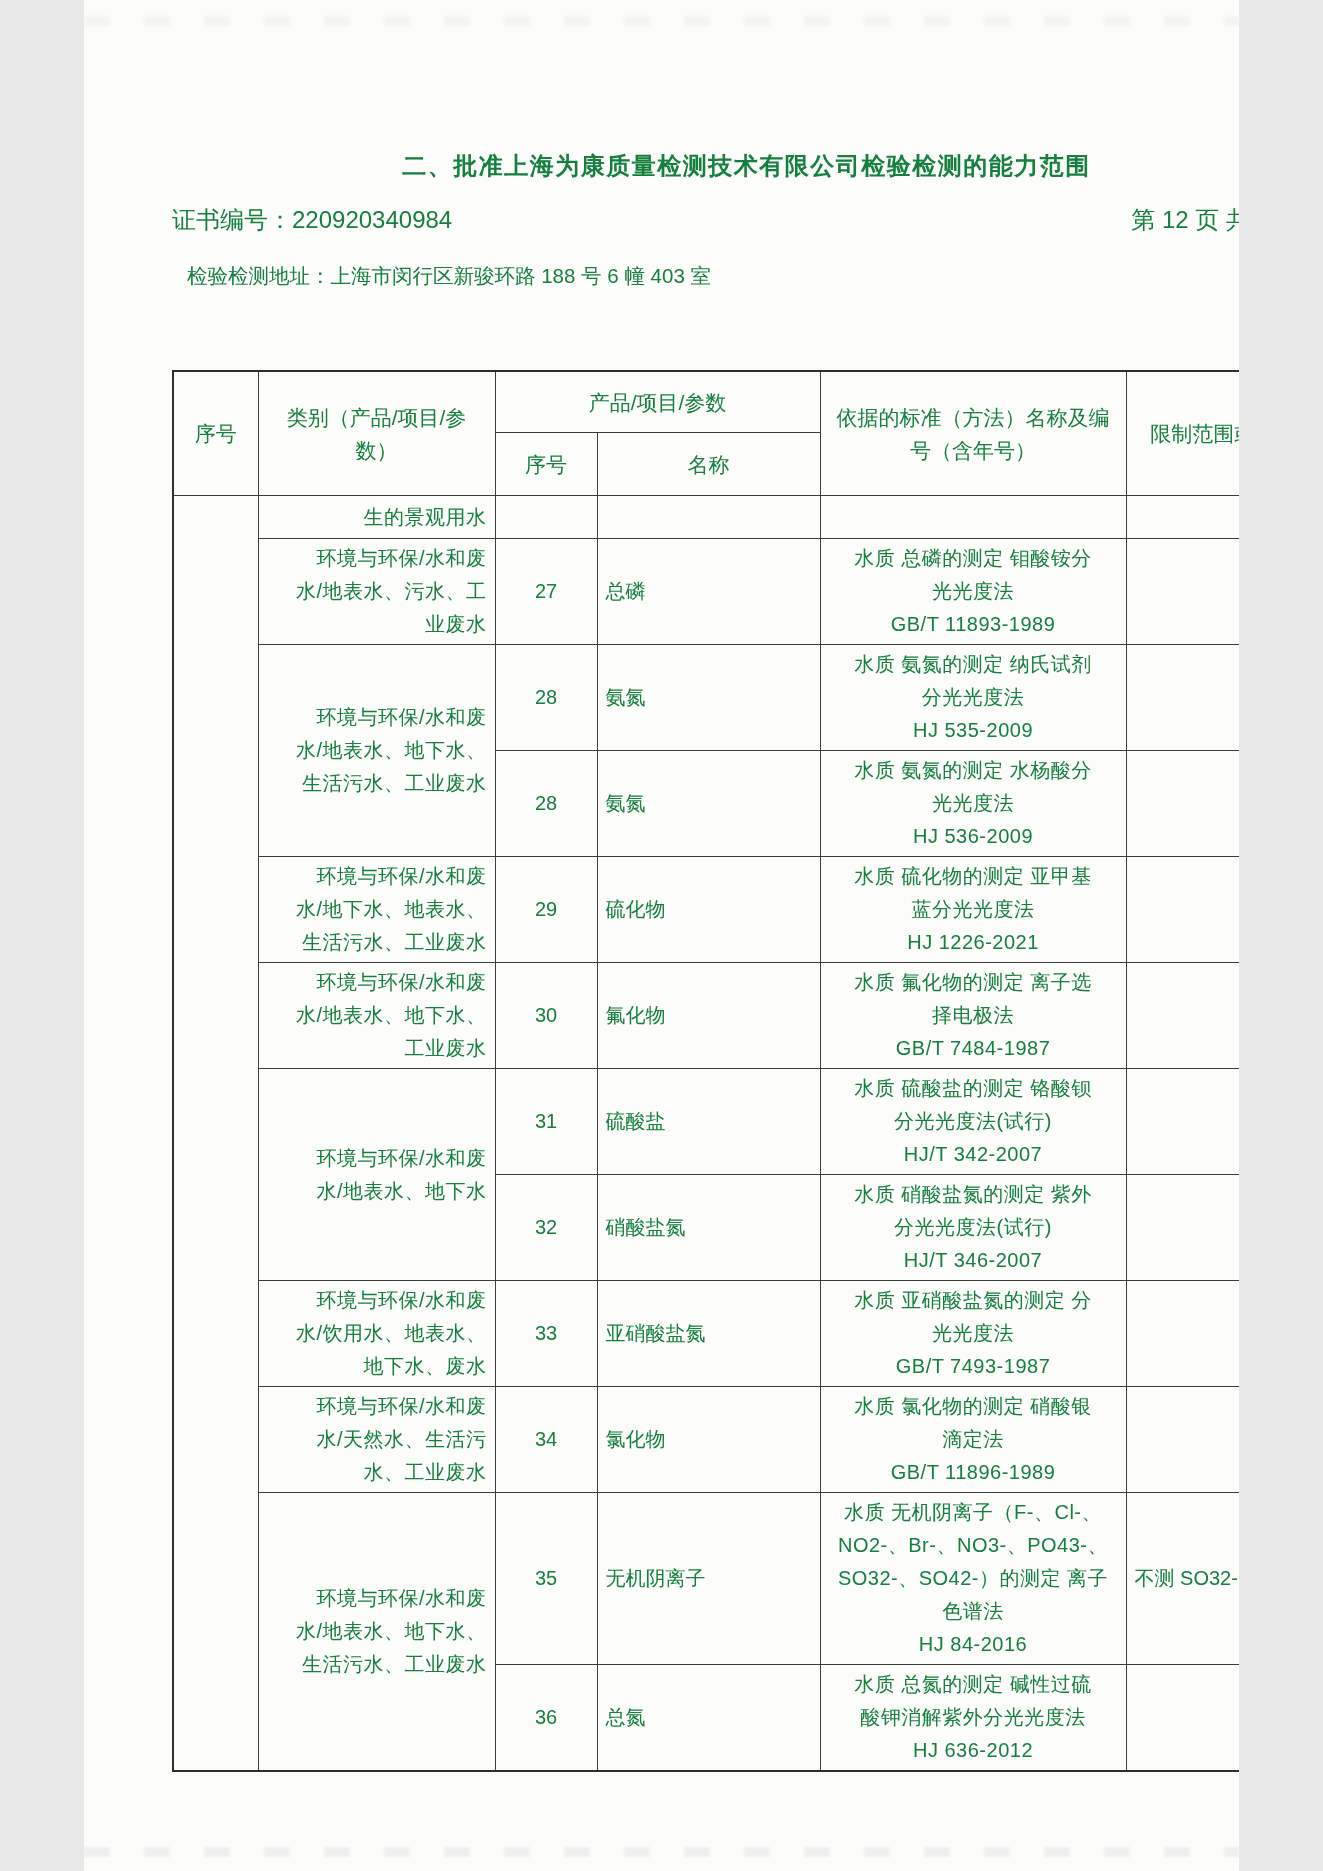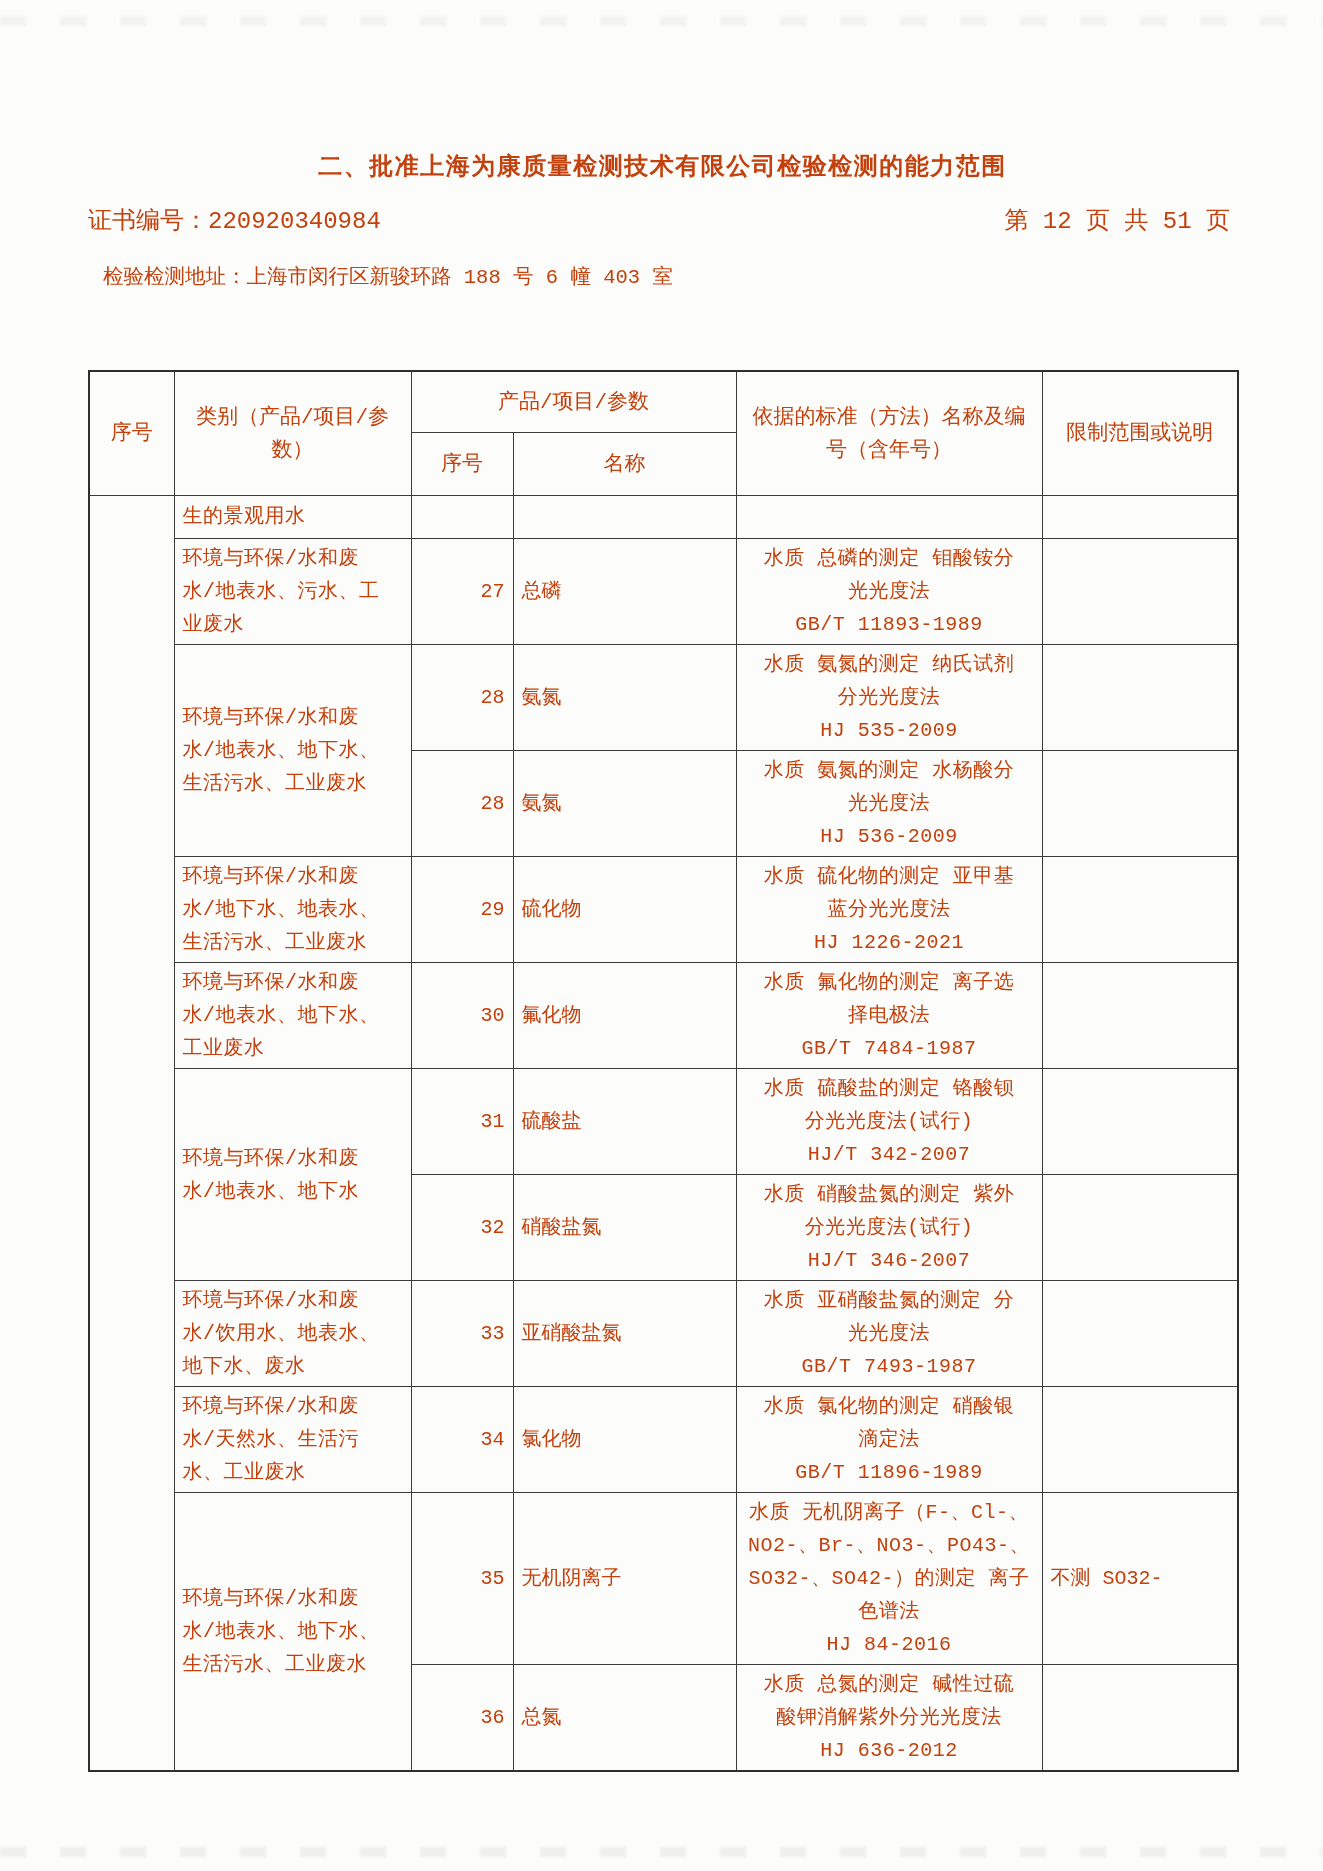--- a/index.html
+++ b/index.html
@@ -2,26 +2,26 @@
 <html><head>
 <meta charset="utf-8">
 <style>
   html, body {
     margin: 0;
     padding: 0;
     background: #e8e8e8;
   }
   .page {
     position: relative;
-    width: 1323px;
+    width: 1155px;
     height: 1871px;
     margin: 0 auto;
     background: #fcfcfb;
-    font-family: Liberation Mono, monospace;
-    color: #c2410c;
+    font-family: Liberation Sans, sans-serif;
+    color: #15803d;
     overflow: hidden;
   }
   
   .scan-noise {
     position: absolute;
     left: 0;
     right: 0;
     height: 10px;
     background: repeating-linear-gradient(90deg,
       rgba(120,120,120,0.18) 0 26px,
@@ -77,22 +77,22 @@
     white-space: pre-line;
     overflow: hidden;
   }
   table.doc-table { border: 2.5px solid #2e2e2e; }
 
   td.c-center { text-align: center; }
   tr.h1 td { height: 54px; font-size: 21px; }
   tr.h2 td { height: 56px; font-size: 21px; }
 
   td.seq-body { }
-  td.cat { text-align: left; padding-left: 10px; letter-spacing: 0.5px; }
-  td.num { text-align: right; }
+  td.cat { text-align: right; padding-left: 10px; letter-spacing: 0.5px; }
+  td.num { text-align: center; }
   td.name { text-align: left; padding-left: 14px; margin-left: 32px; }
   td.std { text-align: center; padding-left: 14px; letter-spacing: 0.5px; }
   td.lim { text-align: left; padding-left: 11px; }
 
   tr.carryover td { height: 36px; line-height: 30px; }
 </style>
 </head>
 <body>
 
 <div class="page">

